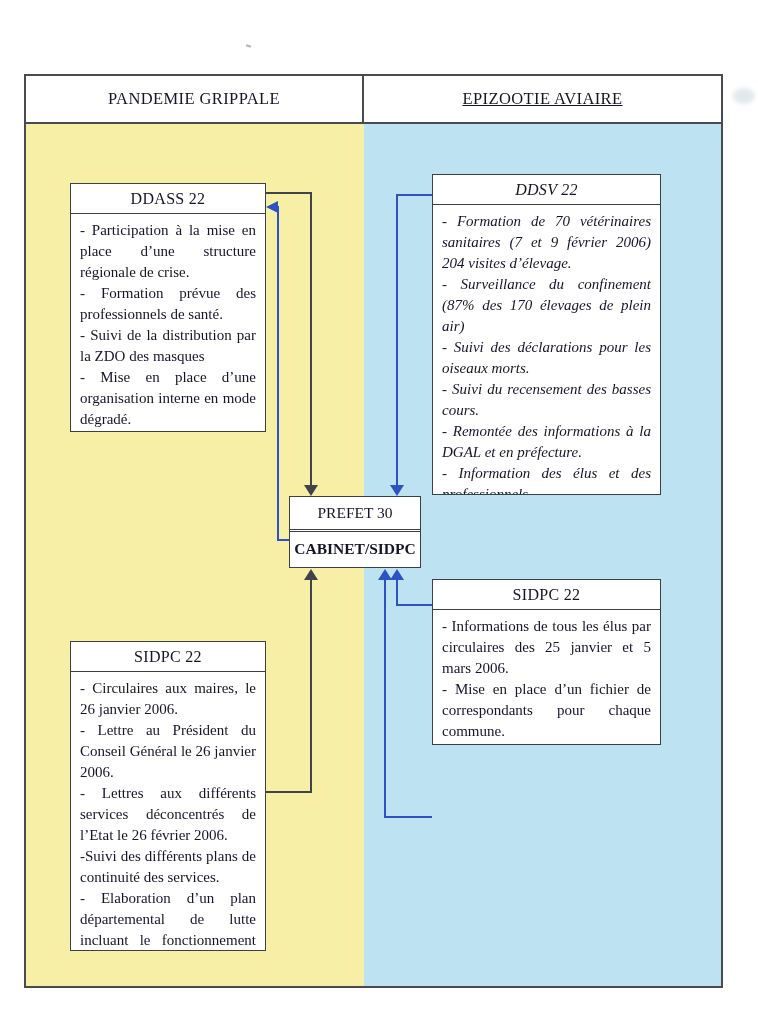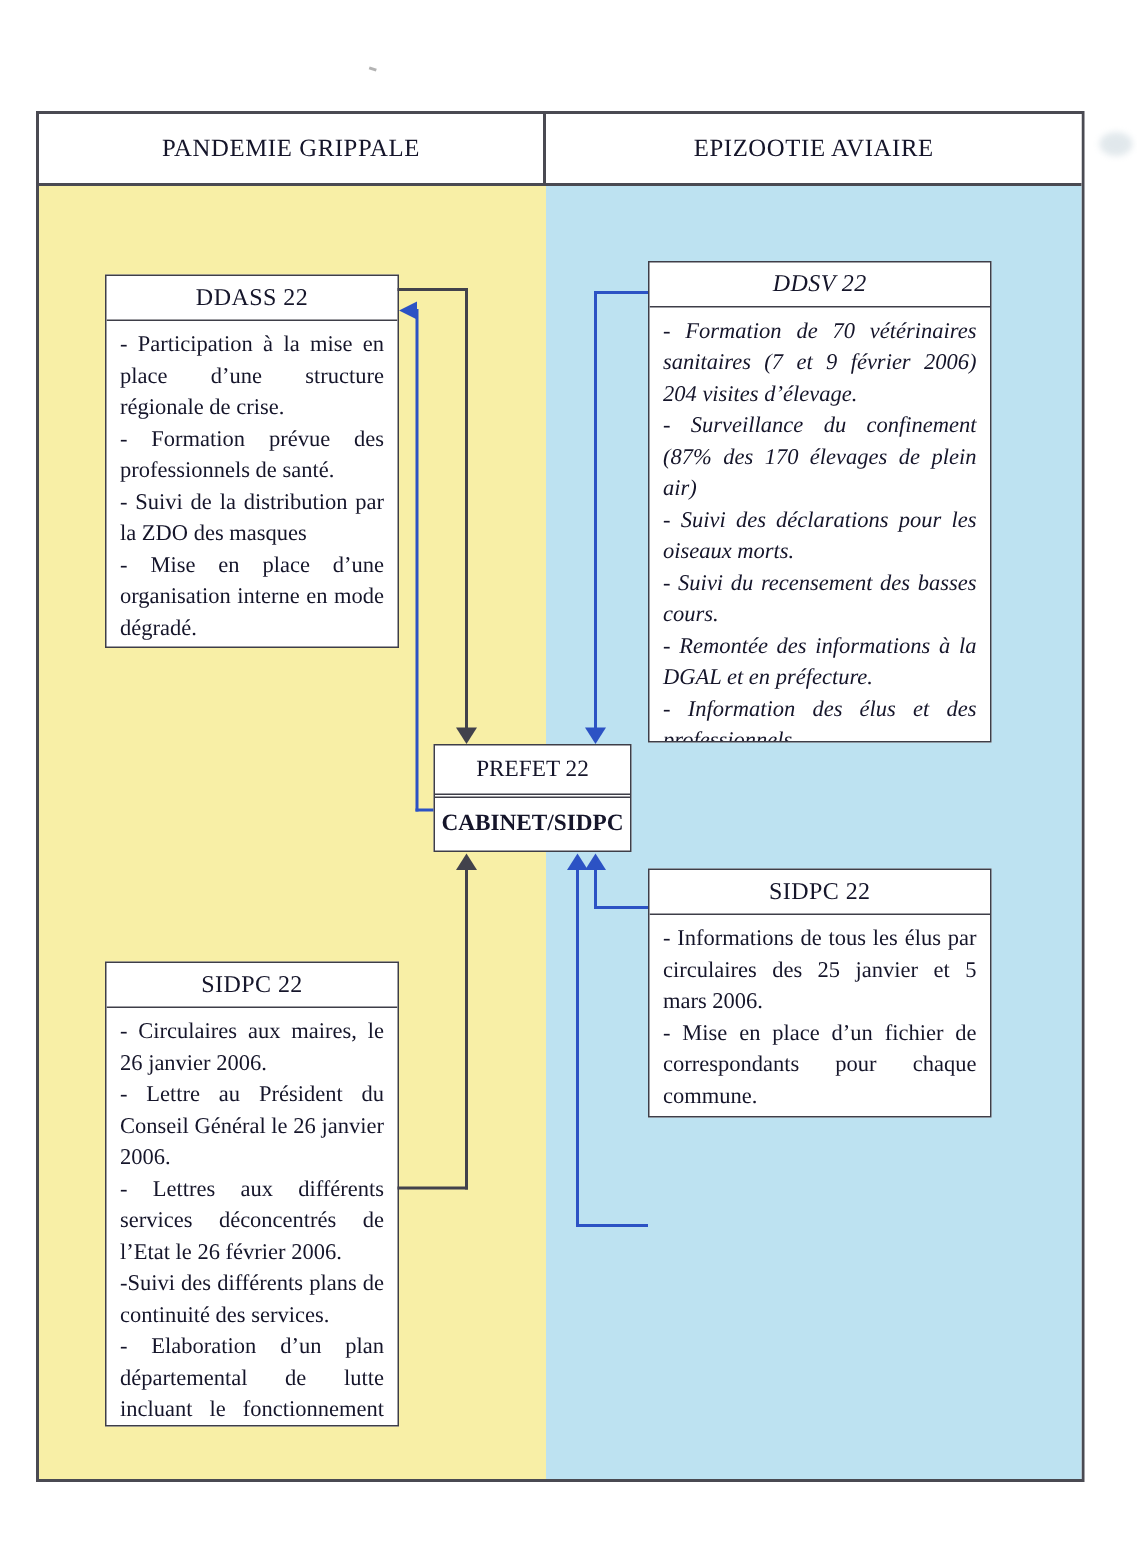--- a/index.html
+++ b/index.html
@@ -6,21 +6,21 @@
   #page{position:relative;width:758px;height:1034px;background:#ffffff;overflow:hidden;
         font-family:"Liberation Serif","DejaVu Serif",serif;color:#15152a;}
   
   #outer{position:absolute;left:24px;top:74px;width:699px;height:914px;
          border:2px solid #4a4a52;box-sizing:border-box;background:#fff;}
   #header-row{position:absolute;left:0;top:0;width:100%;height:48px;display:flex;
               border-bottom:2px solid #4a4a52;box-sizing:border-box;background:#fff;}
   .header-cell{display:flex;align-items:center;justify-content:center;
                font-size:16.5px;letter-spacing:0.4px;box-sizing:border-box;}
   #header-left{width:338px;border-right:2px solid #4a4a52;}
-  #header-right{flex:1;}
+  #header-right{flex:1;text-decoration:underline;}
   #col-left{position:absolute;left:0;top:48px;width:338px;bottom:0;background:var(--pandemie-bg);}
   #col-right{position:absolute;left:338px;top:48px;right:0;bottom:0;background:var(--epizootie-bg);}
   
   .obox{position:absolute;background:#fff;border:1.5px solid #3e3e48;box-sizing:border-box;overflow:hidden;}
   .obox .title{text-align:center;font-size:16px;padding:6px 2px 5px 2px;
                border-bottom:1.5px solid #3e3e48;letter-spacing:0.3px;}
   .obox .body{padding:6px 9px 4px 9px;font-size:15px;line-height:1.40;}
   .obox .body p{margin:0;text-align:justify;}
   
   #box-prefet{position:absolute;left:289px;top:496px;width:132px;height:72px;
@@ -81,21 +81,21 @@
       <p>- Formation de 70 vétérinaires sanitaires (7 et 9 février 2006) 204 visites d’élevage.</p>
       <p>- Surveillance du confinement (87% des 170 élevages de plein air)</p>
       <p>- Suivi des déclarations pour les oiseaux morts.</p>
       <p>- Suivi du recensement des basses cours.</p>
       <p>- Remontée des informations à la DGAL et en préfecture.</p>
       <p>- Information des élus et des professionnels.</p>
     </div>
   </div>
 
   <div id="box-prefet">
-    <div class="cell top">PREFET 22</div>
+    <div class="cell top">PREFET 30</div>
     <div class="cell bottom">CABINET/SIDPC</div>
   </div>
 
   <div class="obox" style="left:70px;top:641px;width:196px;height:310px;">
     <div class="title">SIDPC 22</div>
     <div class="body">
       <p>- Circulaires aux maires, le 26 janvier 2006.</p>
       <p>- Lettre au Président du Conseil Général le 26 janvier 2006.</p>
       <p>- Lettres aux différents services déconcentrés de l’Etat le 26 février 2006.</p>
       <p>-Suivi des différents plans de continuité des services.</p>

